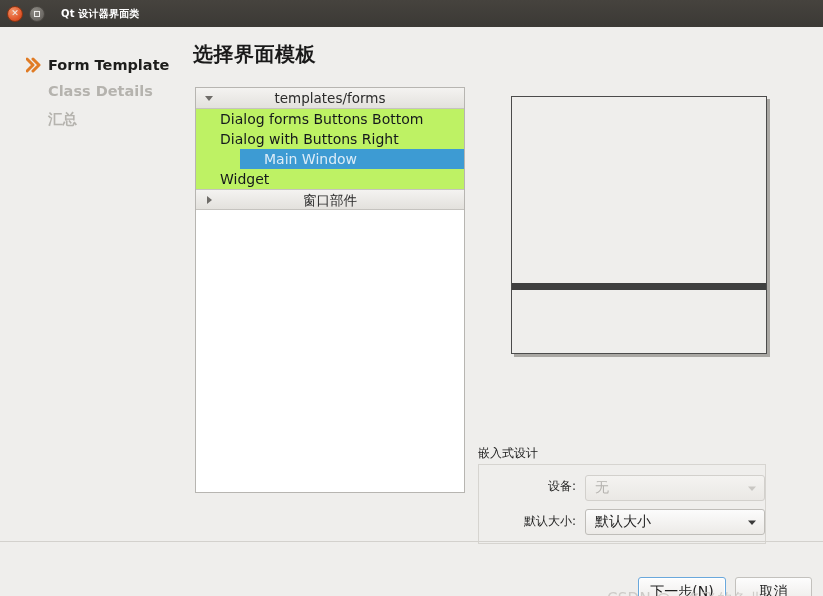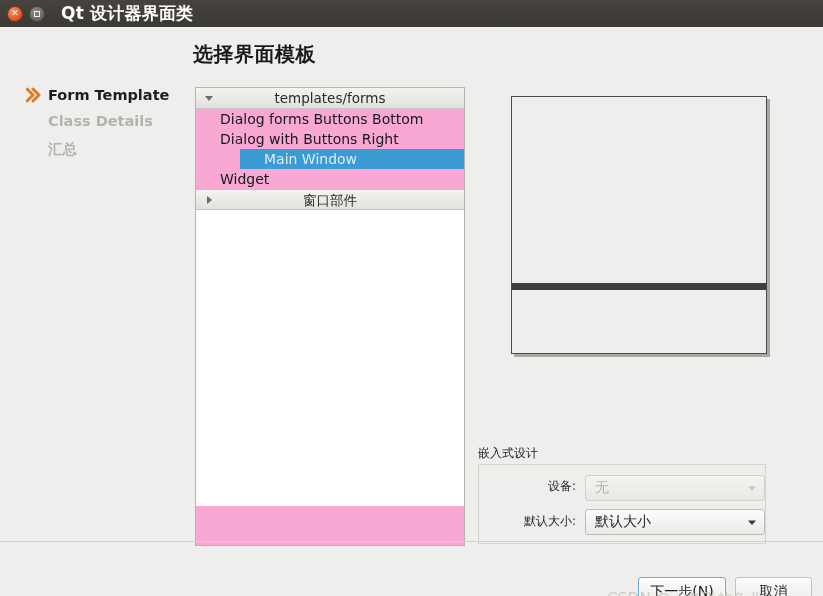--- a/index.html
+++ b/index.html
@@ -61,21 +61,21 @@
     line-height: 1;
     font-family: "DejaVu Sans", sans-serif;
   }
   .win-btn.maximize .glyph-square {
     width: 6px; height: 6px;
     border: 1px solid #efeeec;
     box-sizing: border-box;
   }
   .titlebar-title {
     color: #ffffff;
-    font-size: 17px;
+    font-size: 10px;
     font-weight: bold;
     margin-left: 16px;
     letter-spacing: 0.2px;
     white-space: nowrap;
   }
 
   
   .content {
     position: absolute;
     left: 0; top: 27px;
@@ -90,21 +90,20 @@
     left: 0; top: 0;
     width: 183px;
     height: 569px;
   }
   .side-item {
     position: absolute;
     left: 26px;
     display: flex;
     align-items: center;
     white-space: nowrap;
-    margin-top: 30px;
   }
   .side-item .arrow {
     width: 15px;
     height: 16px;
     margin-right: 7px;
     flex: none;
     display: block;
   }
   .side-item .arrow-spacer {
     width: 22px;
@@ -127,22 +126,22 @@
     color: #1a1a1a;
     letter-spacing: 0.5px;
   }
 
   
   .list-panel {
     position: absolute;
     left: 195px;
     top: 60px;
     width: 270px;
-    height: 459px;
-    background: #f9a8d4;
+    height: 406px;
+    background: #bef264;
     border: 1px solid #b7b5b1;
     box-sizing: border-box;
     overflow: hidden;
   }
   .group-header {
     height: 21px;
     background: linear-gradient(to bottom, #f4f3f1 0%, #e3e1dd 100%);
     border-bottom: 1px solid #c5c3bf;
     display: flex;
     align-items: center;

